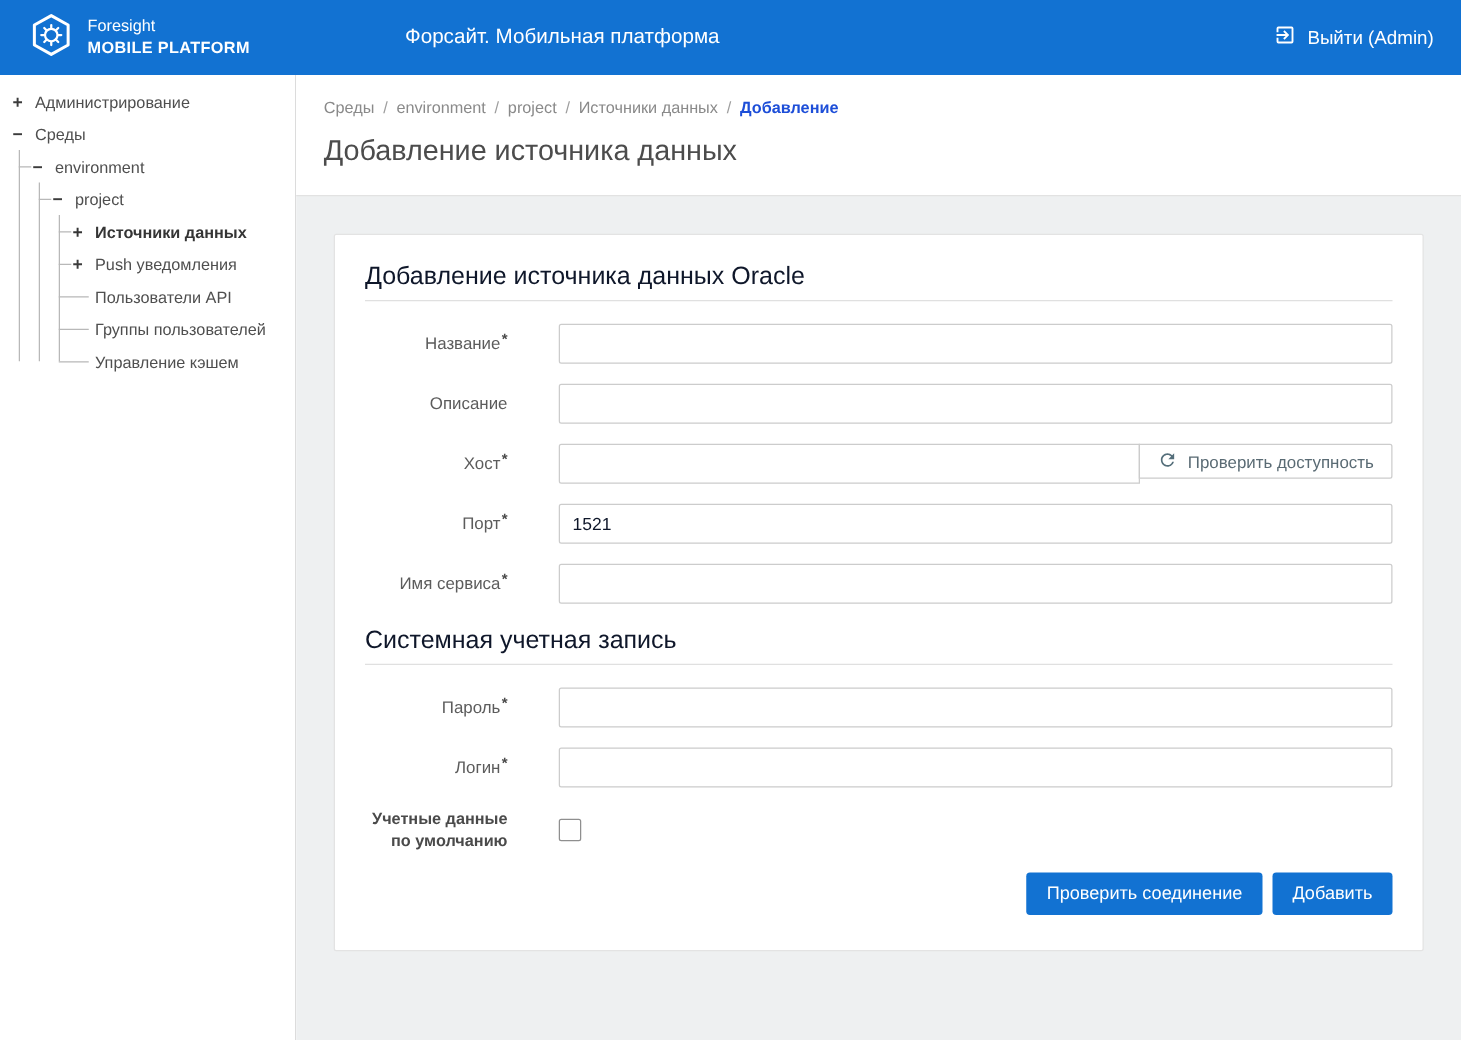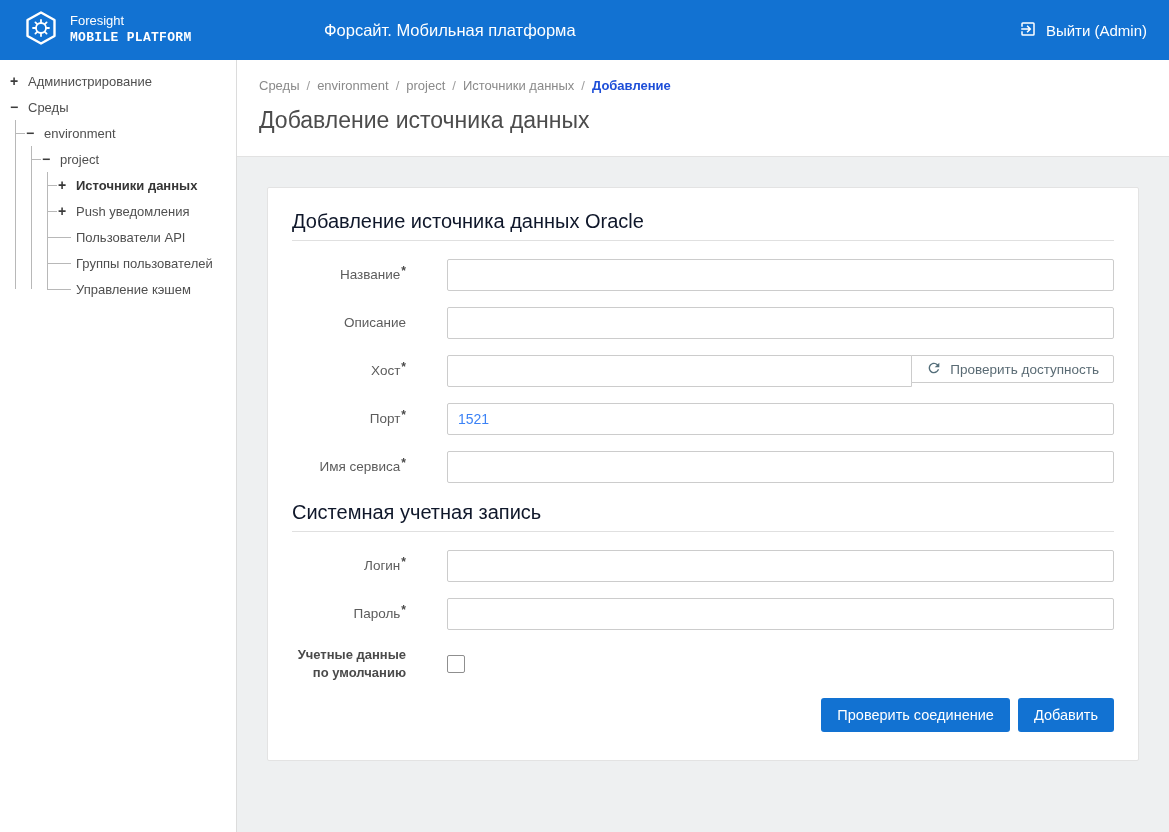--- a/index.html
+++ b/index.html
@@ -17,21 +17,21 @@
     height: 60px;
     background: #1272d2;
     display: flex;
     align-items: center;
     padding: 0 22px;
     position: relative;
     color: #fff;
   }
   .logo { display: flex; align-items: center; gap: 10px; }
   .logo-text { display: flex; flex-direction: column; font-size: 13px; line-height: 1.3; justify-content: center; }
-  .logo-text .l2 { font-weight: 700; letter-spacing: .3px; font-family: Liberation Mono, monospace; }
+  .logo-text .l2 { font-weight: 700; letter-spacing: .3px; }
   .topbar-title {
     position: absolute; left: 324px; top: 50%;
     transform: translateY(-50%);
     font-size: 16.5px; font-weight: 400;
   }
   .logout {
     margin-left: auto;
     display: flex; align-items: center; gap: 9px;
     font-size: 15px; cursor: pointer;
   }
@@ -98,21 +98,21 @@
   .field-label {
     width: 140px; flex-shrink: 0;
     padding-right: 26px; text-align: right;
     font-size: 13.5px; color: #5c5c5c; line-height: 1.4;
   }
   .req { font-size: 12px; font-weight: 700; color: #4a4a4a; position: relative; top: -4px; margin-left: 1px; }
   .text-input {
     flex: 1; height: 32px; min-width: 0;
     border: 1px solid #ccc; border-radius: 2px;
     background: #fff; padding: 0 10px;
-    font-size: 14px; color: #3b82f6; outline: none;
+    font-size: 14px; color: #0f172a; outline: none;
     font-family: "Liberation Sans", sans-serif;
   }
   .host-group { flex: 1; display: flex; min-width: 0; }
   .host-group .text-input { border-radius: 2px 0 0 2px; }
   .check-btn {
     height: 28px; flex-shrink: 0;
     margin-left: -1px; padding: 0 14px;
     border: 1px solid #ccc; border-radius: 0 2px 2px 0;
     background: #fff; color: #5a6b74;
     font-size: 13.5px; font-family: "Liberation Sans", sans-serif;
@@ -274,26 +274,26 @@
 
         <div class="form-row">
           <label class="field-label"><span>Имя сервиса</span><span class="req">*</span></label>
           <input class="text-input" type="text" style="">
         </div>
 
         <h2 class="section-title second">Системная учетная запись</h2>
         <hr>
 
         <div class="form-row">
+          <label class="field-label"><span>Пароль</span><span class="req">*</span></label>
+          <input class="text-input" type="text" style="">
+        </div>
+
+        <div class="form-row">
           <label class="field-label"><span>Логин</span><span class="req">*</span></label>
-          <input class="text-input" type="text" style="">
-        </div>
-
-        <div class="form-row">
-          <label class="field-label"><span>Пароль</span><span class="req">*</span></label>
           <input class="text-input" type="text" style="">
         </div>
 
         <div class="form-row checkbox-row">
           <label class="field-label checkbox-label">
             <span>Учетные данные</span><br>
             <span>по умолчанию</span>
           </label>
           <input class="checkbox" type="checkbox" style="">
         </div>

